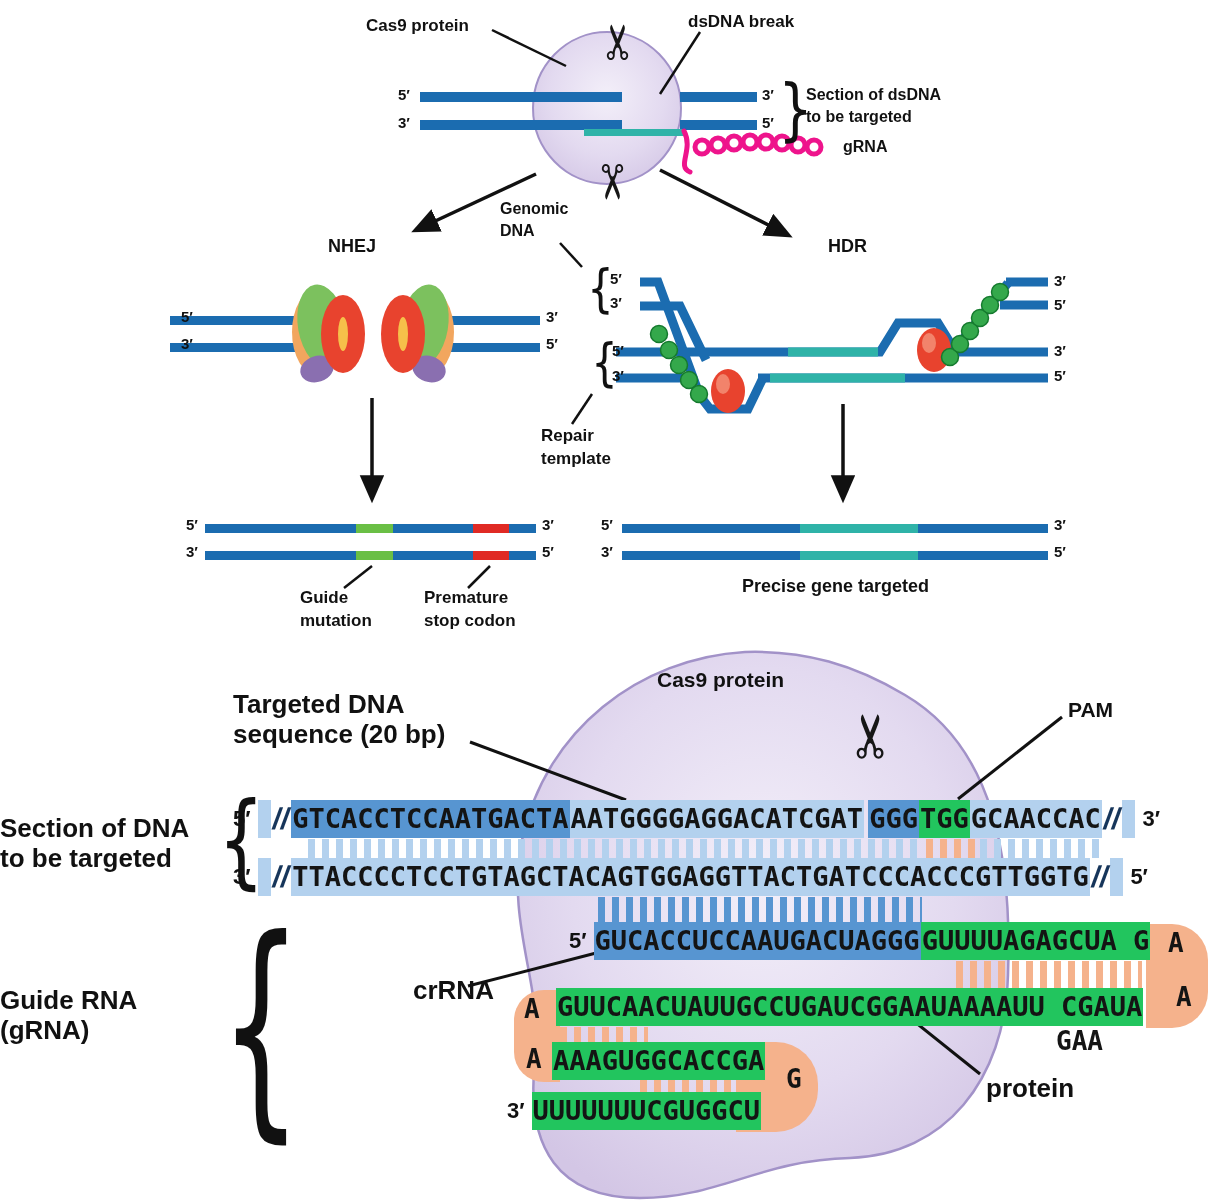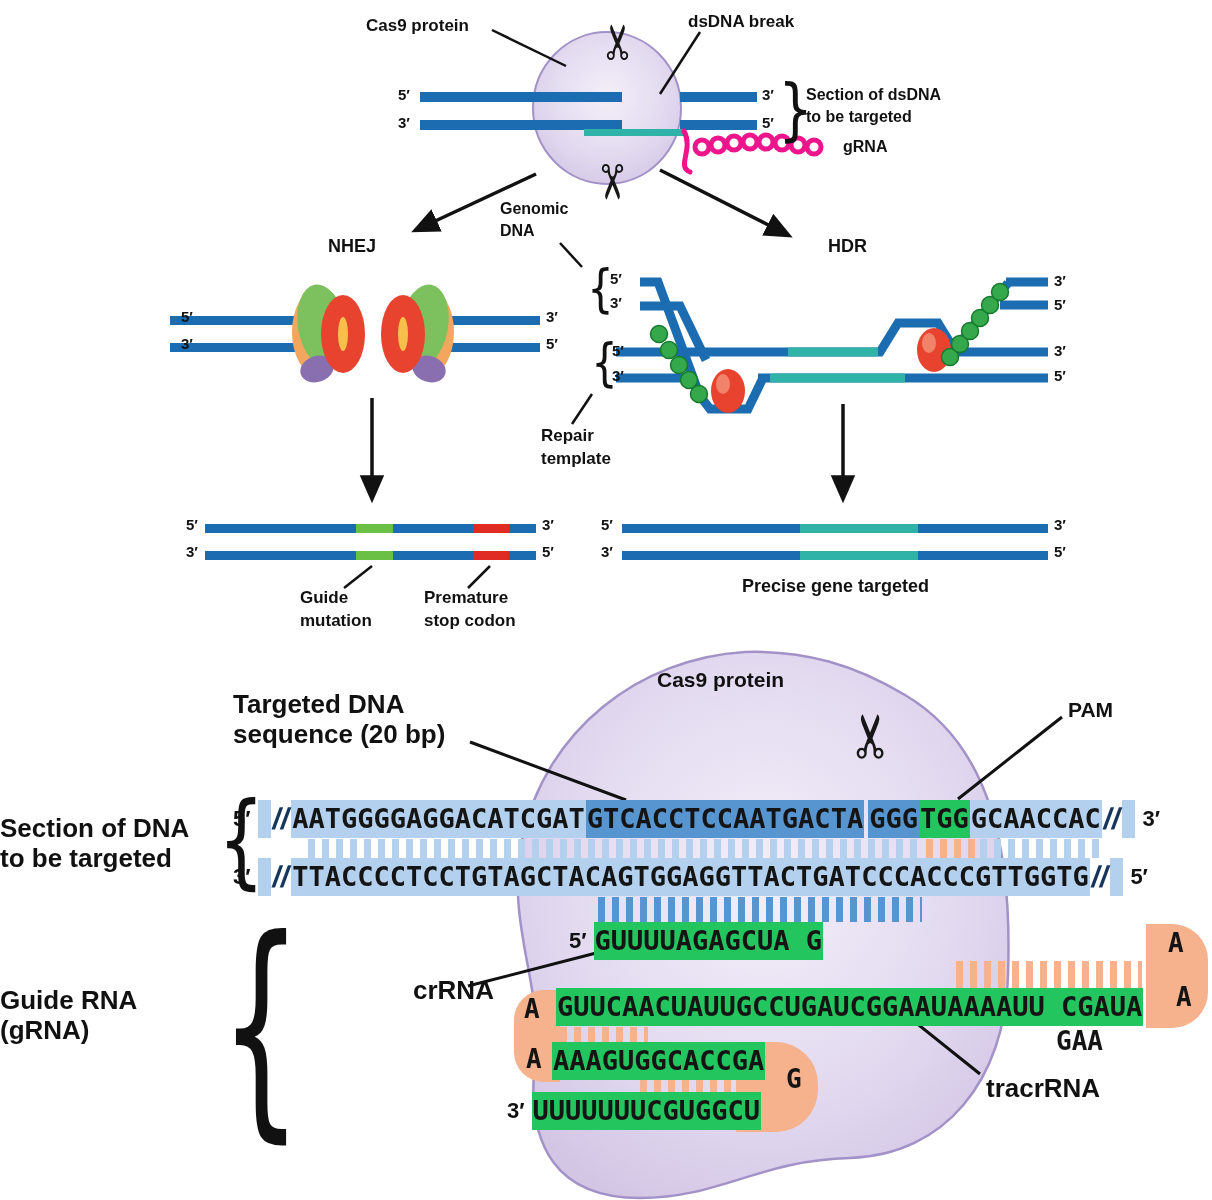--- a/index.html
+++ b/index.html
@@ -246,22 +246,22 @@
   <div class="ticks tk-lb" style="left:980px;top:839px;width:124px;height:19px"></div>
   <div class="ticks tk-db" style="left:598px;top:897px;width:324px;height:25px"></div>
   <div class="ticks tk-or" style="left:956px;top:961px;width:186px;height:27px"></div>
   <div class="ticks tk-or" style="left:560px;top:1027px;width:88px;height:16px"></div>
   <div class="ticks tk-or" style="left:640px;top:1080px;width:120px;height:13px"></div>
 
   <div class="seqrow" style="left:226px;top:800px">
     <span class="endlab">5′</span>
     <span class="pad bg-lb"></span>
     <span class="slash">//</span>
+    <span class="seg bg-mb">GTCACCTCCAATGACTA</span>
     <span class="seg bg-lb">AATGGGGAGGACATCGAT</span>
-    <span class="seg bg-mb">GTCACCTCCAATGACTA</span>
     <span class="gap4"></span>
     <span class="seg bg-mb">GGG</span>
     <span class="seg bg-or">TGG</span>
     <span class="seg bg-lb">GCAACCAC</span>
     <span class="slash">//</span>
     <span class="pad bg-lb"></span>
     <span class="endlab">3′</span>
   </div>
 
   <div class="seqrow" style="left:226px;top:858px">
@@ -269,33 +269,34 @@
     <span class="pad bg-lb"></span>
     <span class="slash">//</span>
     <span class="seg bg-lb">TTACCCCTCCTGTAGCTACAGTGGAGGTTACTGATCCCACCCGTTGGTG</span>
     <span class="slash">//</span>
     <span class="pad bg-lb"></span>
     <span class="endlab">5′</span>
   </div>
 
   <div class="seqrow" style="left:562px;top:922px">
     <span class="endlab">5′</span>
+    <span class="seg bg-mb">GUCACCUCCAAUGACUAGGG</span>
     <span class="seg bg-or">GUUUUAGAGCUA G</span>
   </div>
   <div class="mono" style="left:1168px;top:928px">A</div>
   <div class="mono" style="left:1176px;top:982px">A</div>
 
   <div class="lbl sz20" style="left:413px;top:976px">crRNA</div>
 
   <div class="mono" style="left:524px;top:994px">A</div>
   <div class="seqrow" style="left:556px;top:988px">
     <span class="seg bg-or">GUUCAACUAUUGCCUGAUCGGAAUAAAAUU CGAUA</span>
   </div>
   <div class="mono" style="left:1056px;top:1026px">GAA</div>
-  <div class="lbl sz20" style="left:986px;top:1074px">tracrRNA</div>
+  <div class="lbl sz20" style="left:986px;top:1074px">protein</div>
 
   <div class="mono" style="left:526px;top:1044px">A</div>
   <div class="seqrow" style="left:552px;top:1042px">
     <span class="seg bg-or">AAAGUGGCACCGA</span>
   </div>
   <div class="mono" style="left:786px;top:1064px">G</div>
 
   <div class="seqrow" style="left:500px;top:1092px">
     <span class="endlab">3′</span>
     <span class="seg bg-or">UUUUUUUCGUGGCU</span>

